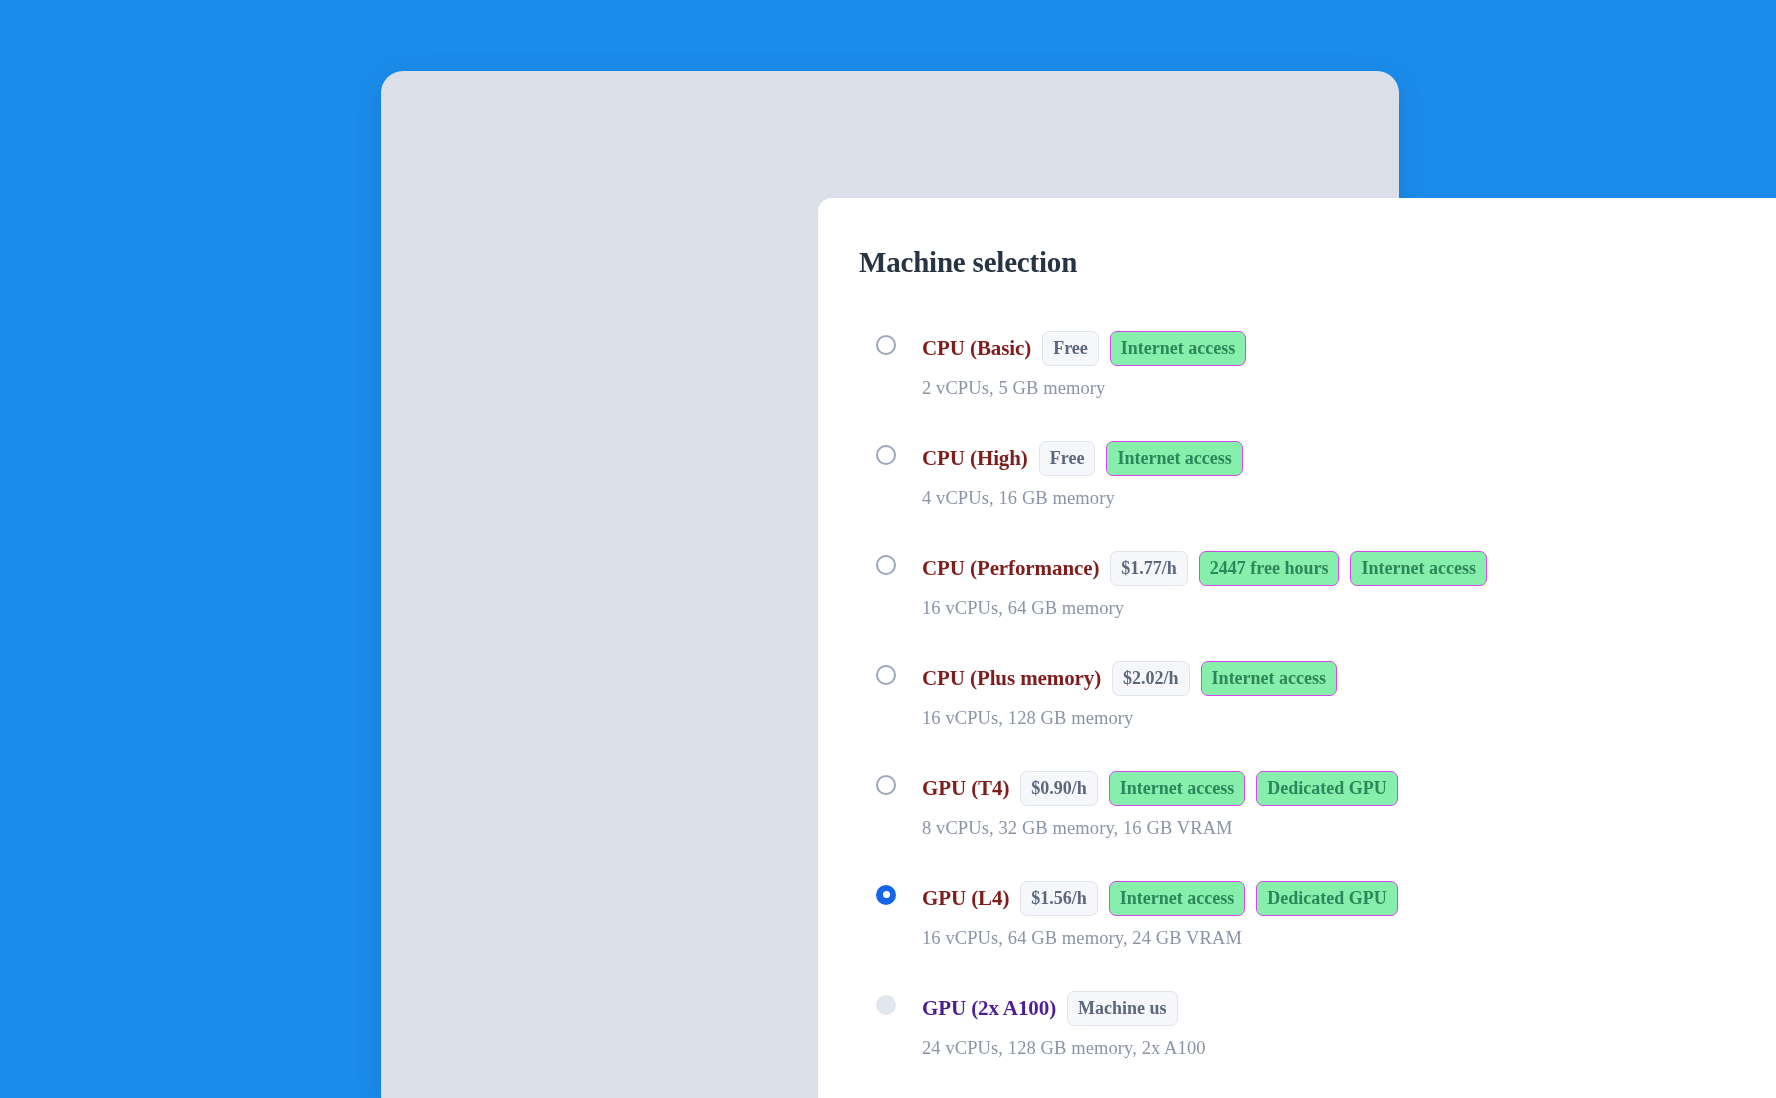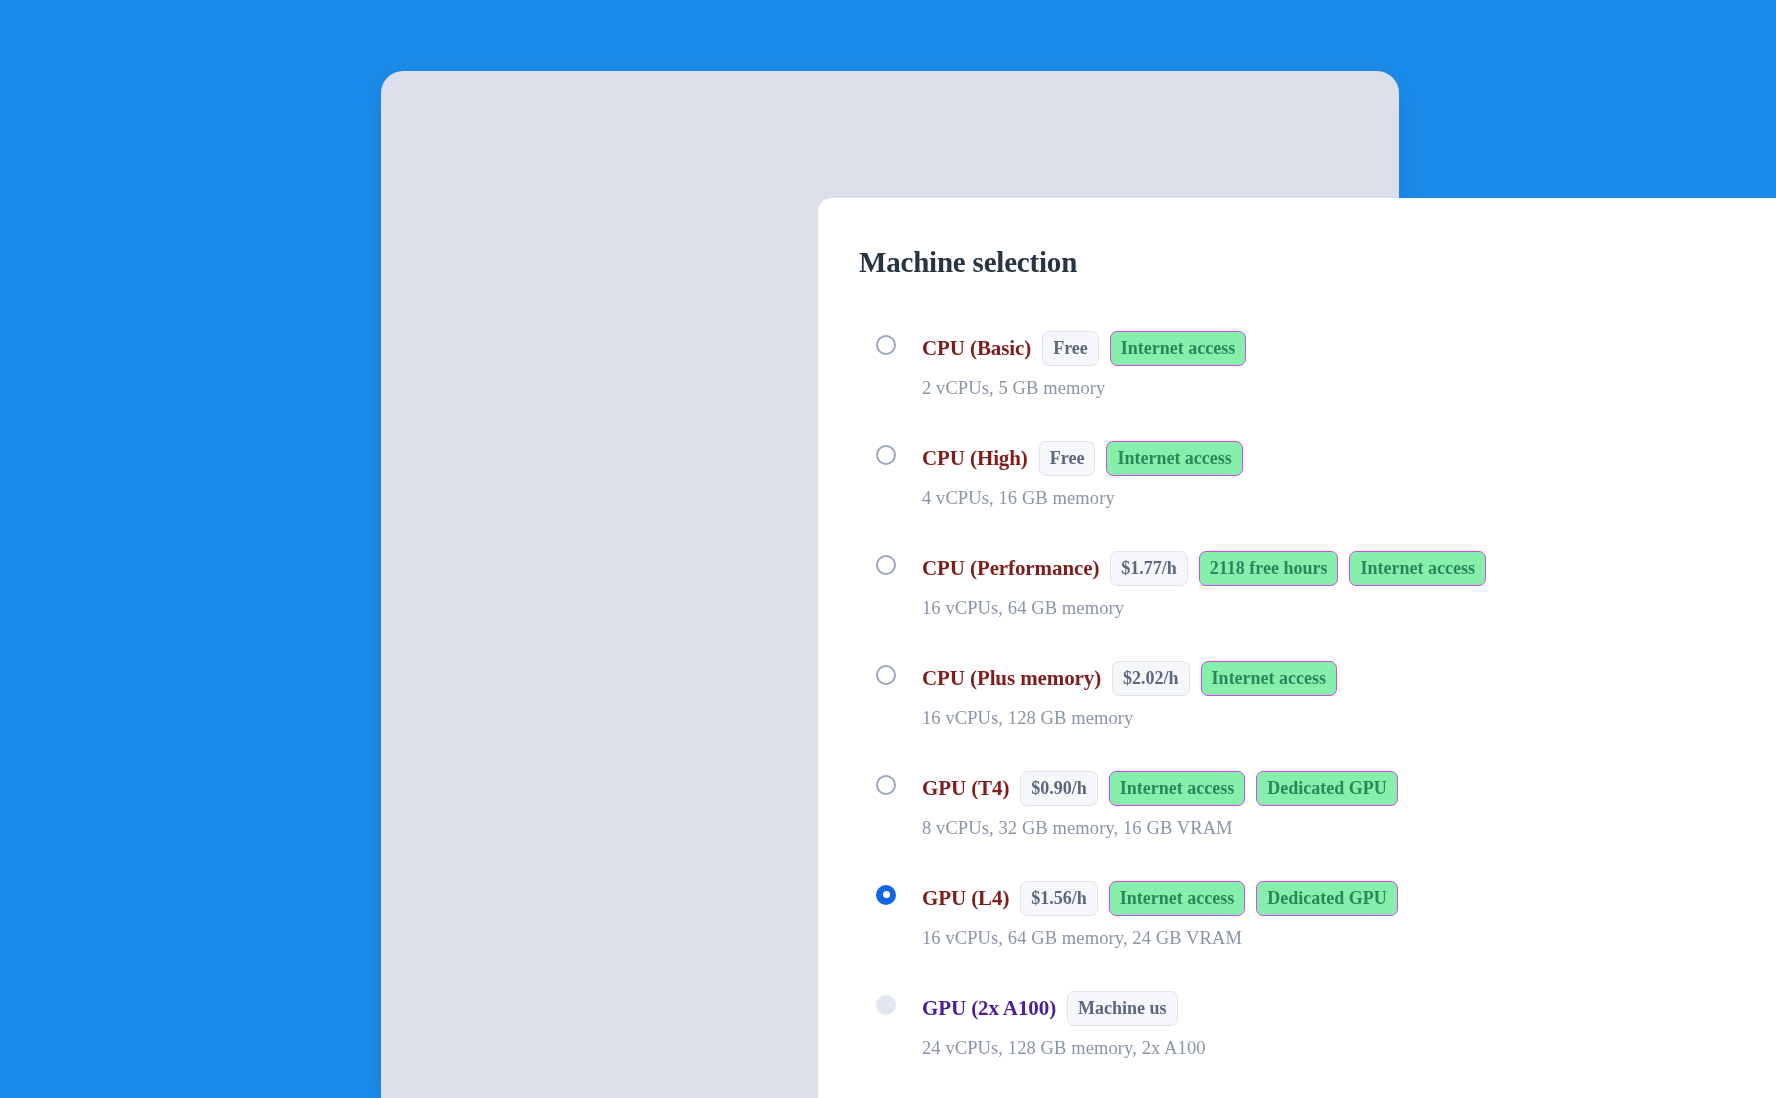--- a/index.html
+++ b/index.html
@@ -177,21 +177,21 @@
                 <span class="badge neutral">Free</span>
                 <span class="badge green">Internet access</span>
               </div>
               <div class="option-meta">4 vCPUs, 16 GB memory</div>
             </div>
             <div class="option-row">
               <span class="radio"></span>
               <div class="option-head">
                 <span class="option-name">CPU (Performance)</span>
                 <span class="badge neutral">$1.77/h</span>
-                <span class="badge green">2118 free hours</span>
+                <span class="badge green">2447 free hours</span>
                 <span class="badge green">Internet access</span>
               </div>
               <div class="option-meta">16 vCPUs, 64 GB memory</div>
             </div>
             <div class="option-row">
               <span class="radio"></span>
               <div class="option-head">
                 <span class="option-name">CPU (Plus memory)</span>
                 <span class="badge neutral">$2.02/h</span>
                 <span class="badge green">Internet access</span>

